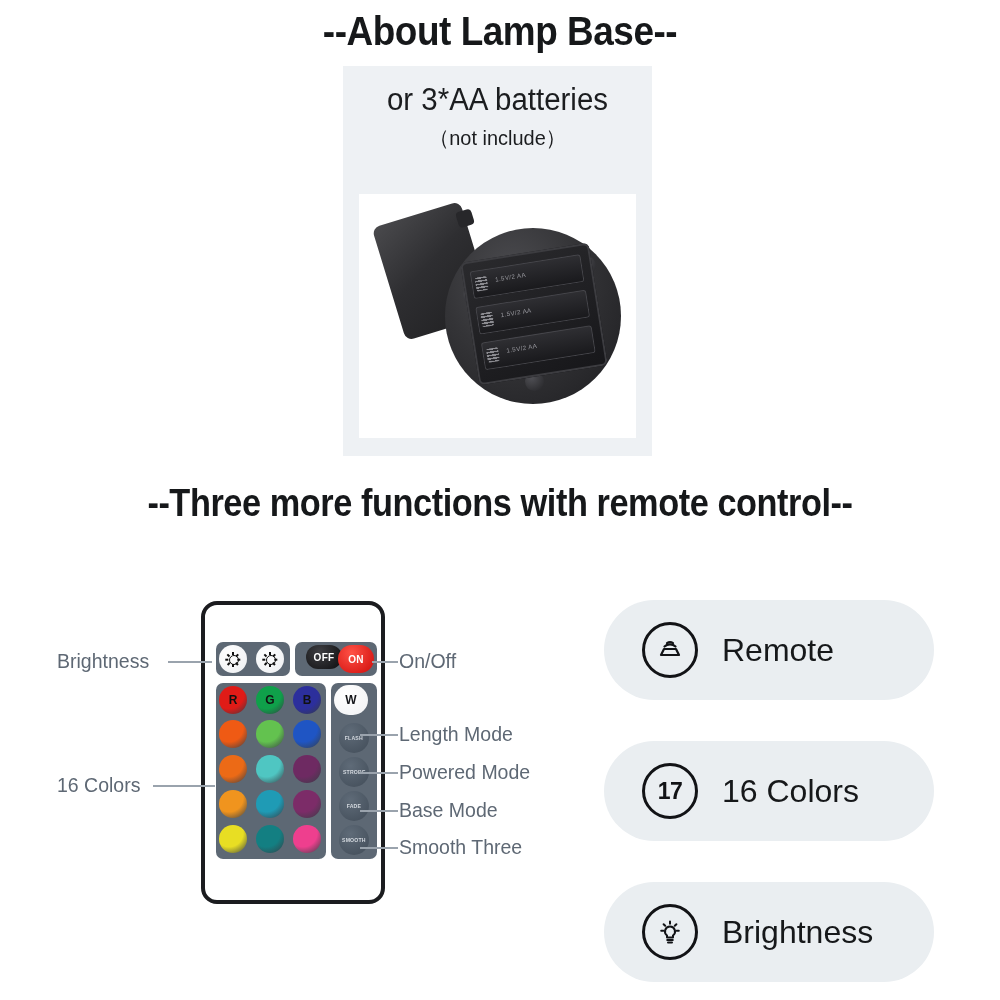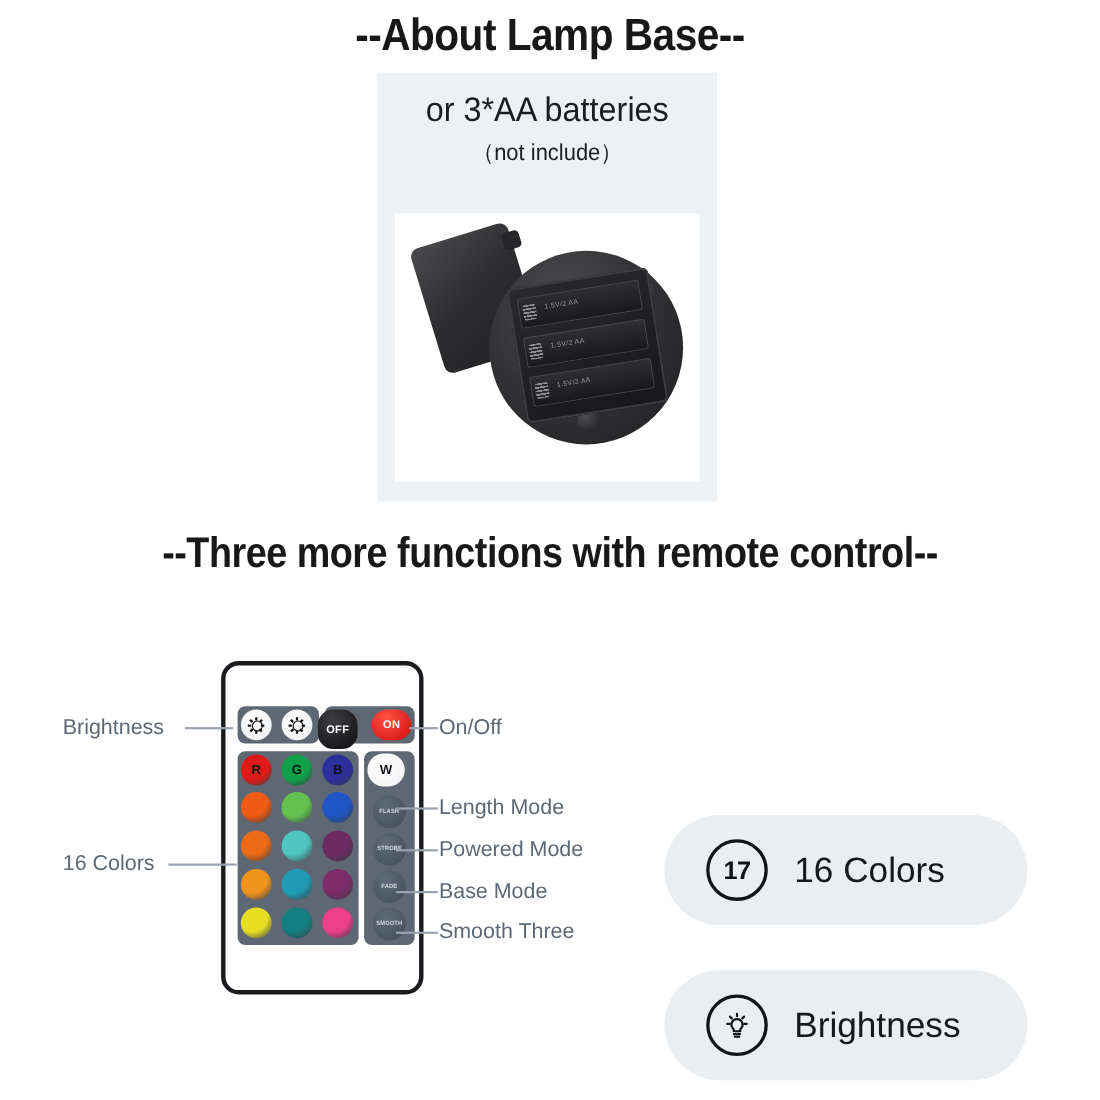--- a/index.html
+++ b/index.html
@@ -205,21 +205,21 @@
   #b-bright1{left:14px;} #b-bright2{left:51px;}
   .sun{position:relative;width:13px;height:13px;}
   .sun i{
     position:absolute;left:50%;top:50%;width:8px;height:8px;margin:-4px 0 0 -4px;
     border:1.6px solid #111;border-radius:50%;
   }
   .ray{position:absolute;left:50%;top:50%;width:1.6px;height:15px;margin:-7.5px 0 0 -.8px;}
   .ray::before{content:"";position:absolute;left:0;top:0;width:1.6px;height:3px;background:#111;}
   .ray::after{content:"";position:absolute;left:0;bottom:0;width:1.6px;height:3px;background:#111;}
 
-  #b-off{left:84px;top:40px;width:36px;height:36px;border-radius:14px;
+  #b-off{left:101px;top:40px;width:36px;height:24px;border-radius:14px;
     background:radial-gradient(circle at 38% 28%,#3e3e42,#0c0c0e);}
   #b-on{left:133px;top:40px;width:36px;height:28px;border-radius:14px;
     background:radial-gradient(circle at 38% 28%,#ff5146,#cf0c0a);}
   .pwr-label{font-size:10px;font-weight:bold;color:#fff;letter-spacing:.3px;}
 
   .cbtn{width:28px;height:28px;}
   .rgbw-label{font-size:12px;font-weight:bold;color:#15161a;}
   .mbtn{
     width:30px;height:30px;left:134px;
     background:radial-gradient(circle at 38% 30%,#5f6b78,#414c58);
@@ -368,20 +368,30 @@
 
   <div class="lead" style="left:399px;top:761px;">Powered Mode</div>
   <div class="leadline" style="left:360px;top:772px;width:38px;"></div>
 
   <div class="lead" style="left:399px;top:799px;">Base Mode</div>
   <div class="leadline" style="left:360px;top:810px;width:38px;"></div>
 
   <div class="lead" style="left:399px;top:836px;">Smooth Three</div>
   <div class="leadline" style="left:360px;top:847px;width:38px;"></div>
 
+  <div class="pill" id="pill0">
+    <div class="pill-ico">
+      <svg width="30" height="30" viewBox="0 0 30 30" aria-hidden="true">
+        <path d="M6 20 L9 14 L21 14 L24 20 Z" fill="none" stroke="#121316" stroke-width="2.2" stroke-linejoin="round"></path>
+        <path d="M9.5 11.5 A8 8 0 0 1 20.5 11.5" fill="none" stroke="#121316" stroke-width="2.2" stroke-linecap="round"></path>
+        <path d="M12 8.2 A5 5 0 0 1 18 8.2" fill="none" stroke="#121316" stroke-width="2.2" stroke-linecap="round"></path>
+      </svg>
+    </div>
+    <div class="pill-txt">Remote</div>
+  </div>
 
   <div class="pill" id="pill1">
     <div class="pill-ico">
       <span class="num16">17</span>
     </div>
     <div class="pill-txt">16 Colors</div>
   </div>
 
   <div class="pill" id="pill2">
     <div class="pill-ico">

